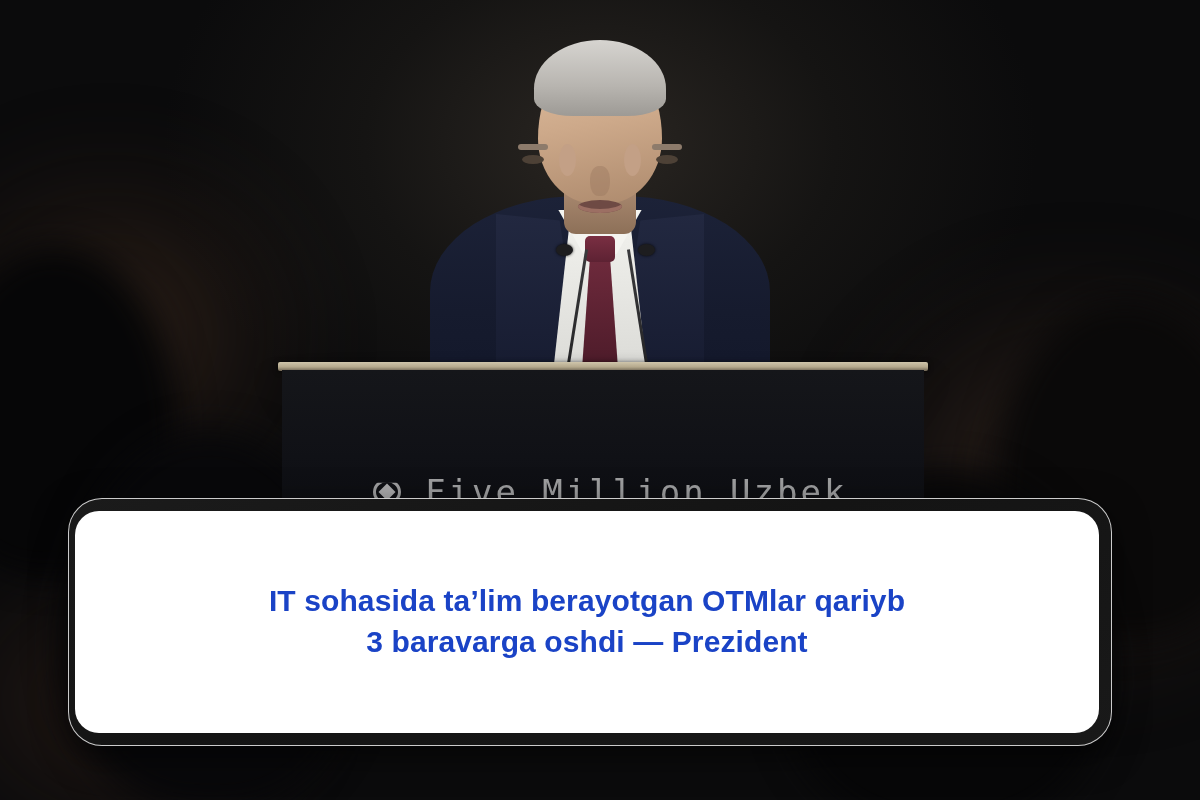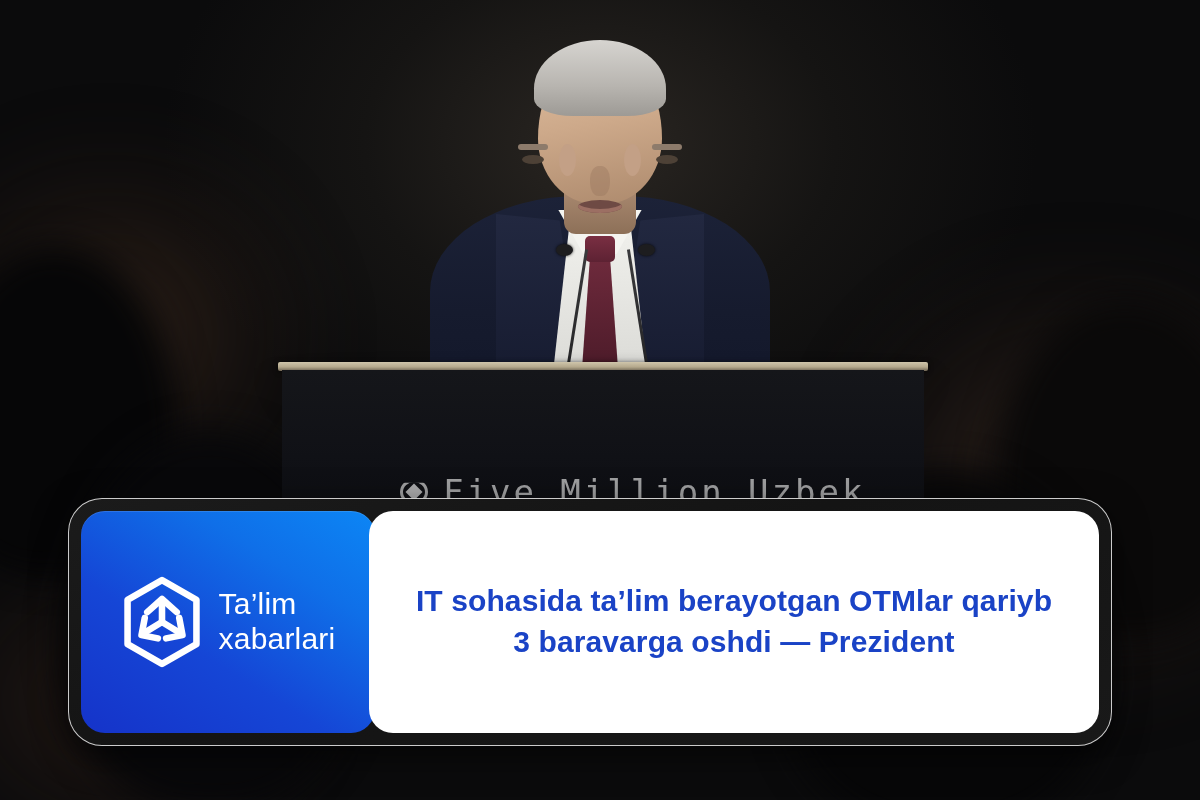--- a/index.html
+++ b/index.html
@@ -215,25 +215,25 @@
     background: #1d1d1f;
     border-radius: 50%;
     box-shadow: 0 0 3px rgba(0,0,0,0.8);
   }
   .mic-head-l { left: 556px; top: 244px; }
   .mic-head-r { left: 638px; top: 244px; }
 
   
   .backdrop-brand {
     position: absolute;
-    left: 399px;
+    left: 372px;
     top: 472px;
     display: flex;
     align-items: center;
-    gap: 14px;
+    gap: 23px;
     opacity: 0.72;
     filter: blur(0.5px);
   }
   .backdrop-mark {
     width: 30px; height: 30px;
     display: flex; align-items: center; justify-content: center;
   }
   .backdrop-mark .rim {
     width: 28px; height: 26px;
     border: 3px solid #d7d7d7;
@@ -367,39 +367,20 @@
     <div class="backdrop-brand">
       <span class="backdrop-mark">
         <span class="rim"></span>
       </span>
       <span class="backdrop-text">Five Million Uzbek</span>
     </div>
   </div>
 
   <div class="card">
 
-    <div class="logo-panel">
-      <span class="logo-mark">
-        <svg viewBox="0 0 100 112" fill="none" xmlns="http://www.w3.org/2000/svg">
-
-          <path d="M50 5 L92 29 L92 83 L50 107 L8 83 L8 29 Z" stroke="#ffffff" stroke-width="8" stroke-linejoin="round" fill="none"></path>
-
-          <path d="M50 30 L50 56" stroke="#ffffff" stroke-width="8" stroke-linecap="round"></path>
-          <path d="M32 44 L50 28 L68 44" stroke="#ffffff" stroke-width="8" stroke-linecap="round" stroke-linejoin="round" fill="none"></path>
-
-          <path d="M50 56 L27 70" stroke="#ffffff" stroke-width="8" stroke-linecap="round"></path>
-          <path d="M29 51 L25 72 L45 76" stroke="#ffffff" stroke-width="8" stroke-linecap="round" stroke-linejoin="round" fill="none"></path>
-
-          <path d="M50 56 L73 70" stroke="#ffffff" stroke-width="8" stroke-linecap="round"></path>
-          <path d="M71 51 L75 72 L55 76" stroke="#ffffff" stroke-width="8" stroke-linecap="round" stroke-linejoin="round" fill="none"></path>
-        </svg>
-      </span>
-      <span class="logo-words">Ta’lim
-xabarlari</span>
-    </div>
 
     <div class="headline-panel">
       <div class="headline">IT sohasida ta’lim berayotgan OTMlar qariyb 3 baravarga oshdi — Prezident</div>
     </div>
 
   </div>
 
 </div>
 
 </body></html>

